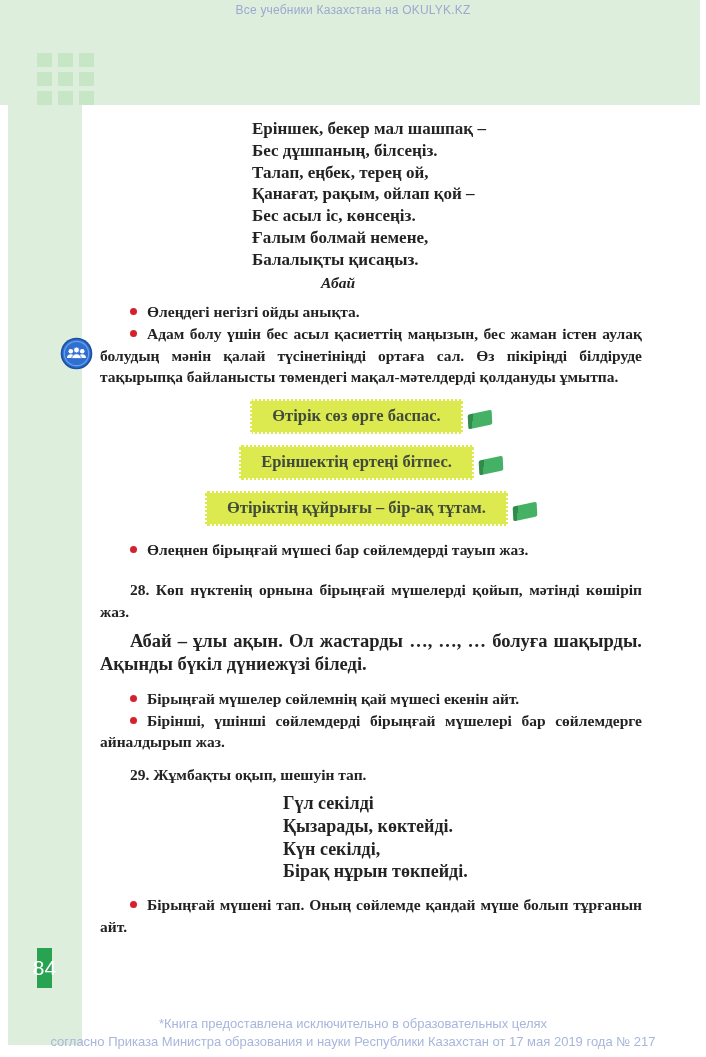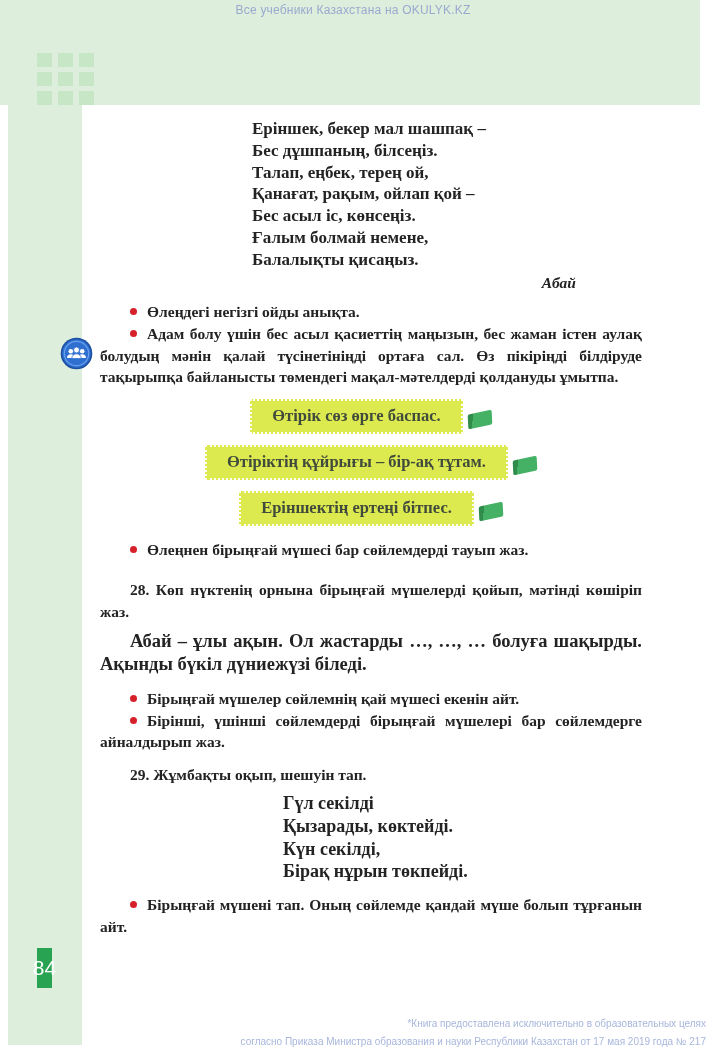--- a/index.html
+++ b/index.html
@@ -17,37 +17,37 @@
     gap:5px 6px;
   }
   .sq{background:#c7e6c6;}
   
   .header-note{
     position:absolute;top:3px;left:0;width:706px;text-align:center;
     font-family:"Liberation Sans","DejaVu Sans",sans-serif;
     font-size:12px;color:#9aa9cf;letter-spacing:.2px;
   }
   .footer{
-    position:absolute;left:0;bottom:6px;width:706px;text-align:right;
+    position:absolute;left:0;bottom:6px;width:706px;text-align:center;
     font-family:"Liberation Sans","DejaVu Sans",sans-serif;
-    font-size:10px;line-height:18px;color:#a8b6dc;
+    font-size:13px;line-height:18px;color:#a8b6dc;
   }
   
   .people-badge{position:absolute;left:60px;top:337px;width:33px;height:33px;}
   
   .page-num{
     position:absolute;left:37px;top:948px;width:15px;height:40px;background:#27a351;
     color:#ffffff;font-family:"Liberation Sans","DejaVu Sans",sans-serif;
     font-size:21px;display:flex;align-items:center;justify-content:center;
   }
   
   .content{position:absolute;left:100px;top:112px;width:542px;}
   .poem{margin:6px 0 0 152px;font-size:17px;font-weight:700;line-height:21.8px;}
   .poem div{white-space:nowrap;}
-  .poem-author{margin:3px 66px 0 0;text-align:right;font-style:italic;font-weight:700;font-size:15.5px;}
+  .poem-author{margin:3px 66px 0 0;text-align:center;font-style:italic;font-weight:700;font-size:15.5px;}
   .bullet{
     position:relative;margin:0;text-indent:30px;text-align:justify;
     font-size:15.5px;font-weight:600;line-height:21.5px;
   }
   .dot{
     display:inline-block;width:7px;height:7px;border-radius:50%;
     background:#d6212b;margin-right:10px;vertical-align:2px;
   }
   .tasks1{margin-top:9px;}
   .tasks1 .bullet + .bullet{margin-top:1px;}
@@ -123,25 +123,25 @@
     <div class="bullet"><span class="dot"></span><span>Өлеңдегі негізгі ойды анықта.</span></div>
     <div class="bullet"><span class="dot"></span><span>Адам болу үшін  бес асыл қасиеттің маңызын, бес жаман істен аулақ болудың мәнін қалай түсінетініңді ортаға сал. Өз пікіріңді білдіруде тақырыпқа байланысты төмендегі мақал-мәтелдерді қолдануды ұмытпа.</span></div>
   </div>
 
   <div class="strips">
     <div class="strip-row">
       <div class="strip">Өтірік сөз өрге баспас.</div>
       <div class="ribbon"></div>
     </div>
     <div class="strip-row">
-      <div class="strip">Өтіріктің құйрығы – бір-ақ тұтам.</div>
+      <div class="strip">Еріншектің ертеңі бітпес.</div>
       <div class="ribbon"></div>
     </div>
     <div class="strip-row">
-      <div class="strip">Еріншектің ертеңі бітпес.</div>
+      <div class="strip">Өтіріктің құйрығы – бір-ақ тұтам.</div>
       <div class="ribbon"></div>
     </div>
   </div>
 
   <div class="bullet task-find"><span class="dot"></span><span>Өлеңнен бірыңғай мүшесі бар сөйлемдерді тауып жаз.</span></div>
 
   <div class="exercise"><span class="ex-num">28.</span><span> Көп нүктенің орнына бірыңғай мүшелерді қойып, мәтінді көшіріп жаз.</span></div>
 
   <div class="big-par">Абай – ұлы ақын. Ол жастарды …, …, … болуға шақырды. Ақынды бүкіл дүниежүзі біледі.</div>
 

